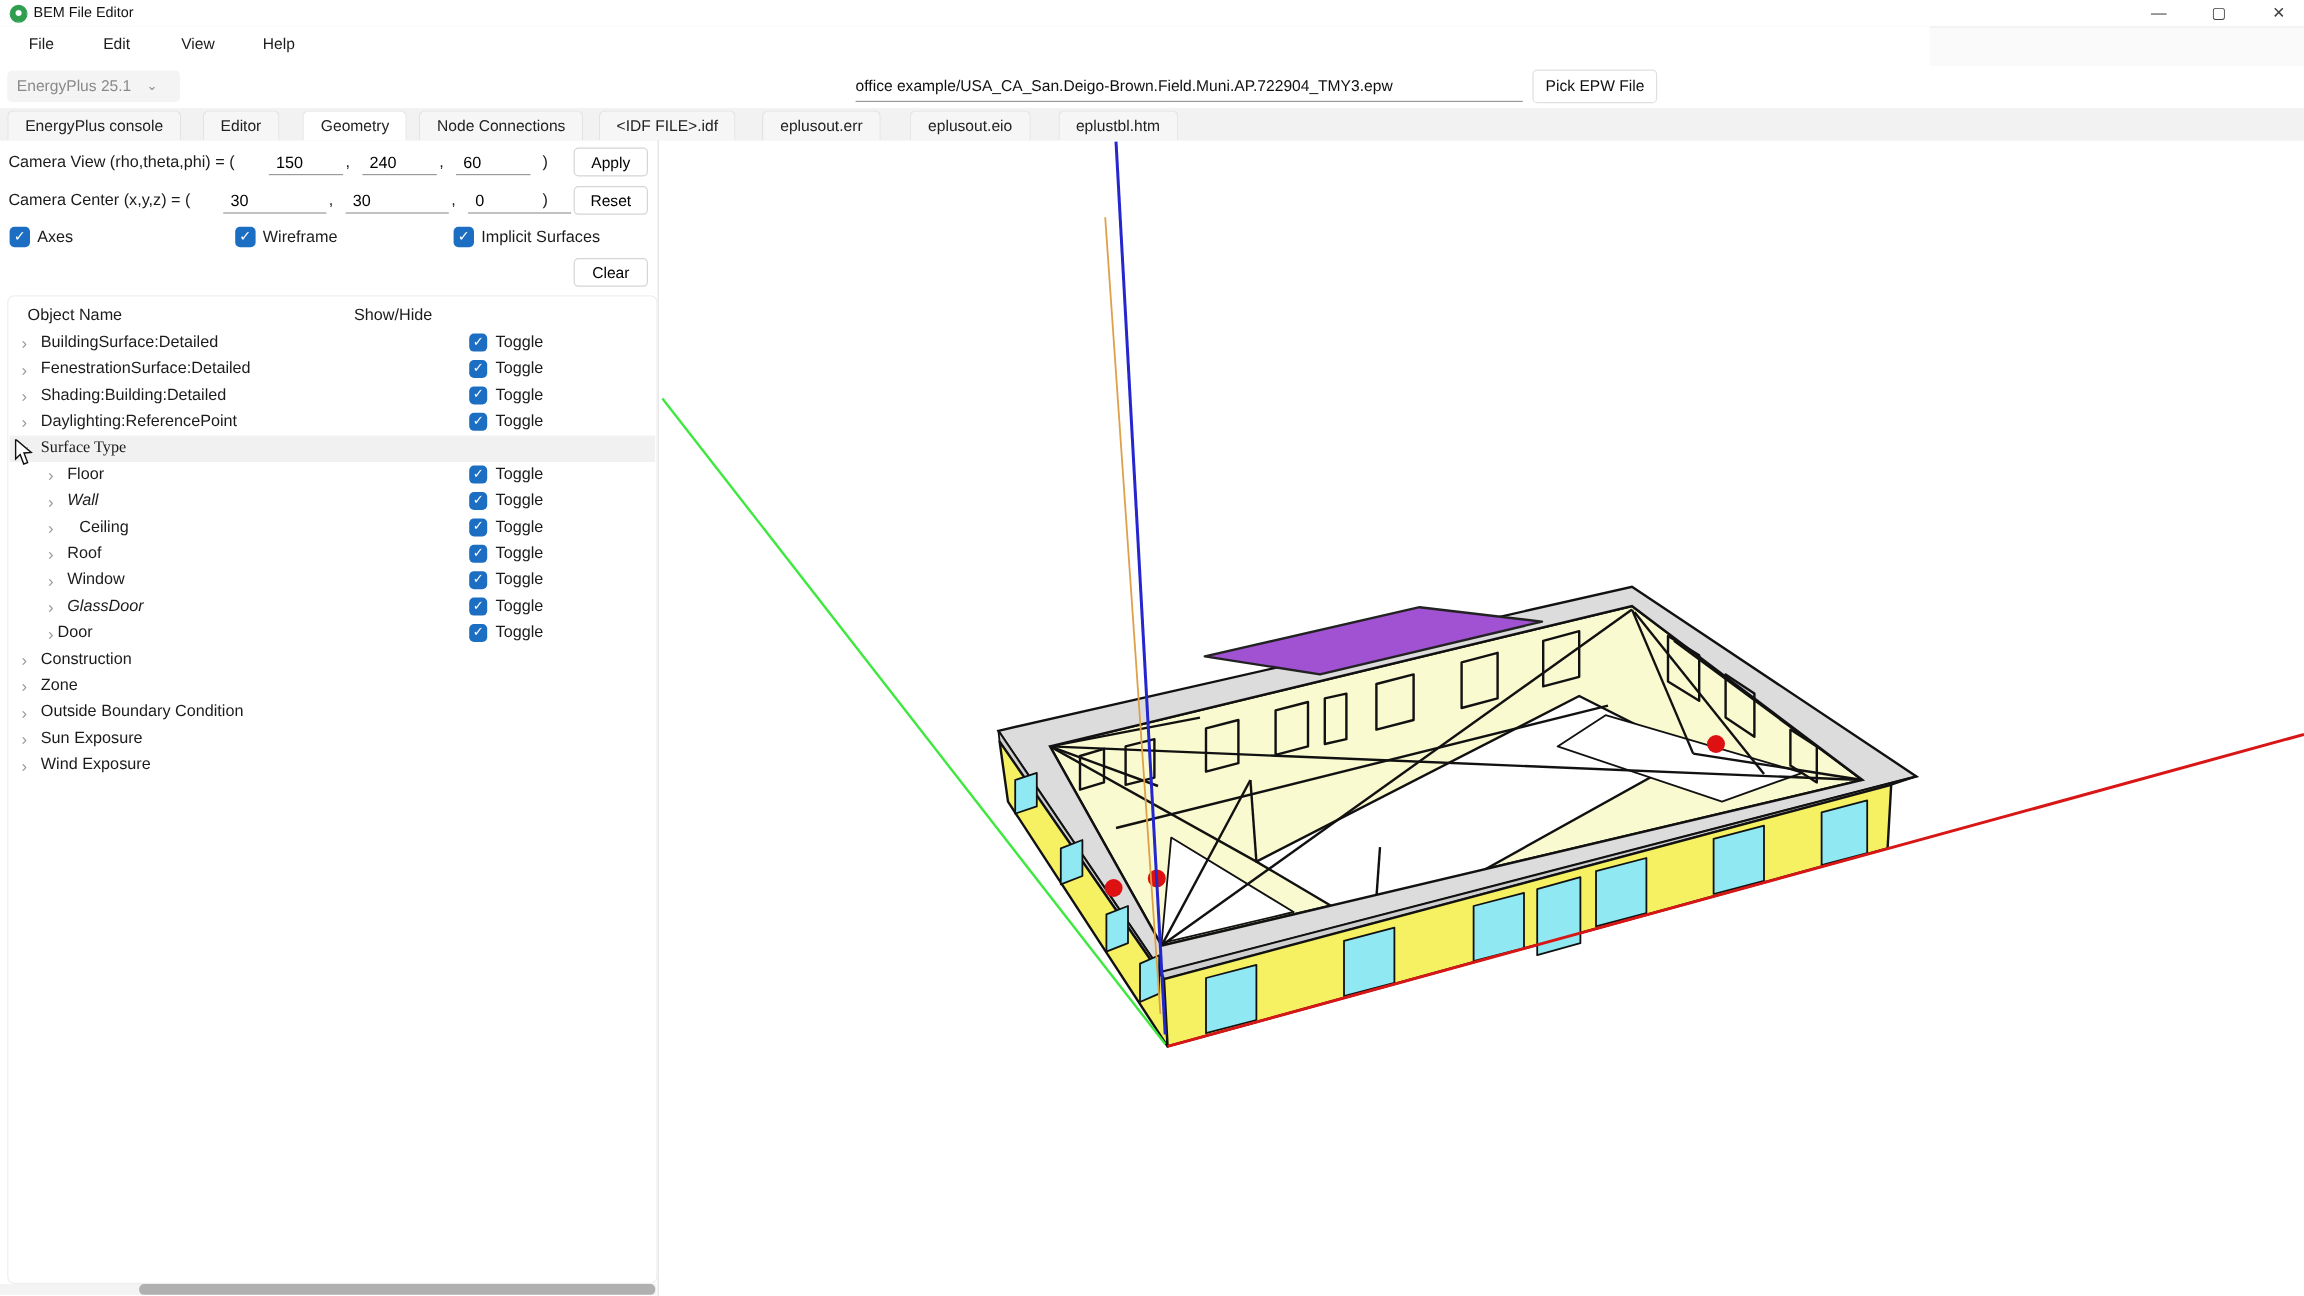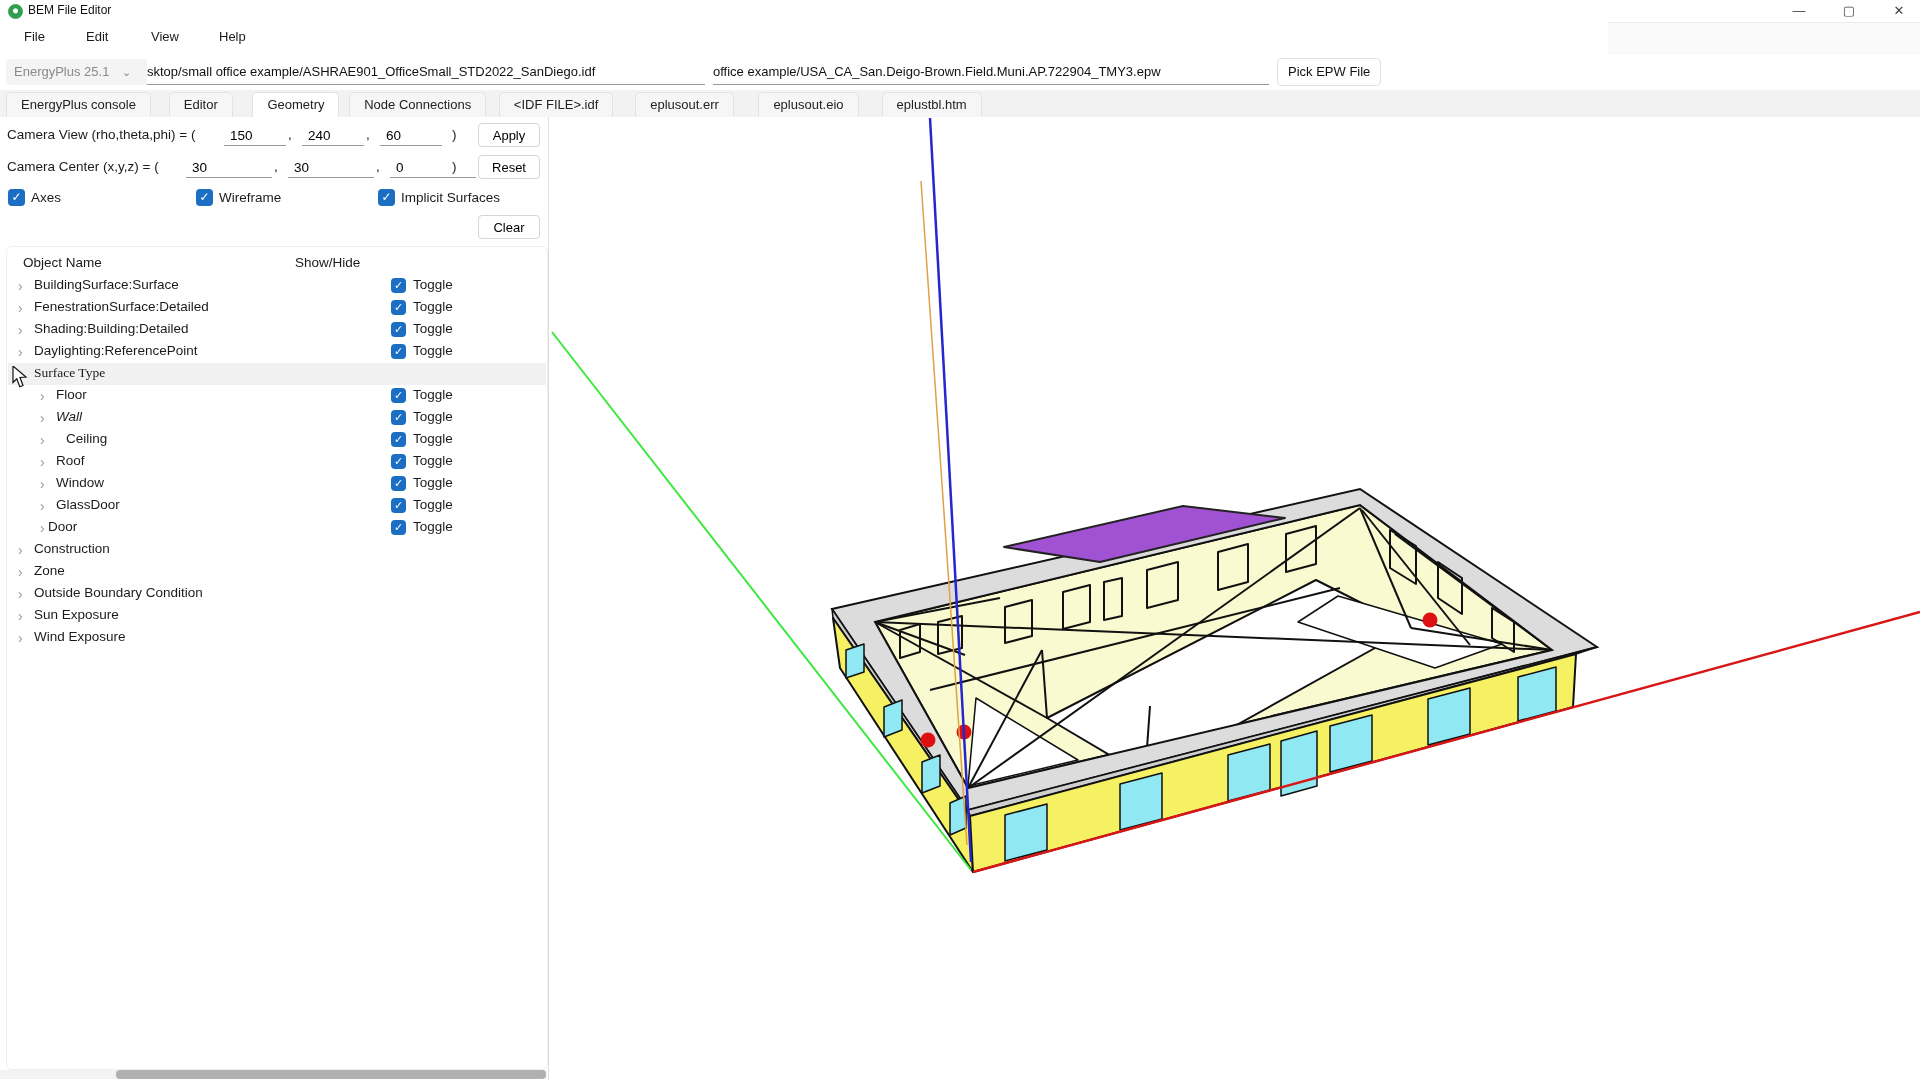--- a/index.html
+++ b/index.html
@@ -73,21 +73,20 @@
 <div class="abs" id="menubar">
     <span class="abs menu-item" style="left: 24px;">File</span>
     <span class="abs menu-item" style="left: 86px;">Edit</span>
     <span class="abs menu-item" style="left: 151px;">View</span>
     <span class="abs menu-item" style="left: 219px;">Help</span>
   </div>
 
 <div class="abs" id="toolbar">
   <div class="abs" id="ep-select">EnergyPlus 25.1</div>
   <span class="abs" id="ep-caret">⌄</span>
-  <div class="abs path-field" id="idf-field">sktop/small office example/ASHRAE901_OfficeSmall_STD2022_SanDiego.idf</div>
   <div class="abs path-field" id="epw-field">office example/USA_CA_San.Deigo-Brown.Field.Muni.AP.722904_TMY3.epw</div>
   <div class="abs" id="pick-epw-btn">Pick EPW File</div>
 </div>
 
 <div class="abs" id="tabbar">
     <div class="abs tab" style="left: 6px;">EnergyPlus console</div>
     <div class="abs tab" style="left: 168.8px;">Editor</div>
     <div class="abs tab active" style="left: 252.4px;">Geometry</div>
     <div class="abs tab" style="left: 349.2px;">Node Connections</div>
     <div class="abs tab" style="left: 498.8px;">&lt;IDF FILE&gt;.idf</div>
@@ -126,21 +125,21 @@
     </div>
 
   <button class="abs small-btn" style="left:478px;top:98px;width:62px;">Clear</button>
 
   <div class="abs" id="tree-card">
     <span class="abs tree-hdr" style="left:16px;">Object Name</span>
     <span class="abs tree-hdr" style="left:288px;">Show/Hide</span>
     <div class="abs" id="tree-rows" style="left:1px;top:28px;width:538px;">
         <div class="tree-row" style="top: 0px;">
           <span class="tw-exp" style="left: 10px;">›</span>
-          <span class="tw-label" style="left: 26px;">BuildingSurface:Surface</span>
+          <span class="tw-label" style="left: 26px;">BuildingSurface:Detailed</span>
           <span class="cb small tw-toggle-cb">✓</span>
           <span class="tw-toggle-lbl">Toggle</span>
         </div>
         <div class="tree-row" style="top: 22px;">
           <span class="tw-exp" style="left: 10px;">›</span>
           <span class="tw-label" style="left: 26px;">FenestrationSurface:Detailed</span>
           <span class="cb small tw-toggle-cb">✓</span>
           <span class="tw-toggle-lbl">Toggle</span>
         </div>
         <div class="tree-row" style="top: 44px;">
@@ -184,21 +183,21 @@
           <span class="tw-toggle-lbl">Toggle</span>
         </div>
         <div class="tree-row" style="top: 198px;">
           <span class="tw-exp" style="left: 32px;">›</span>
           <span class="tw-label" style="left: 48px;">Window</span>
           <span class="cb small tw-toggle-cb">✓</span>
           <span class="tw-toggle-lbl">Toggle</span>
         </div>
         <div class="tree-row" style="top: 220px;">
           <span class="tw-exp" style="left: 32px;">›</span>
-          <span class="tw-label" style="left: 48px;">GlassDoor</span>
+          <span class="tw-label" style="left: 48px; font-style: italic;">GlassDoor</span>
           <span class="cb small tw-toggle-cb">✓</span>
           <span class="tw-toggle-lbl">Toggle</span>
         </div>
         <div class="tree-row" style="top: 242px;">
           <span class="tw-exp" style="left: 32px;">›</span>
           <span class="tw-label" style="left: 40px; text-align: center;">Door</span>
           <span class="cb small tw-toggle-cb">✓</span>
           <span class="tw-toggle-lbl">Toggle</span>
         </div>
         <div class="tree-row" style="top: 264px;">

